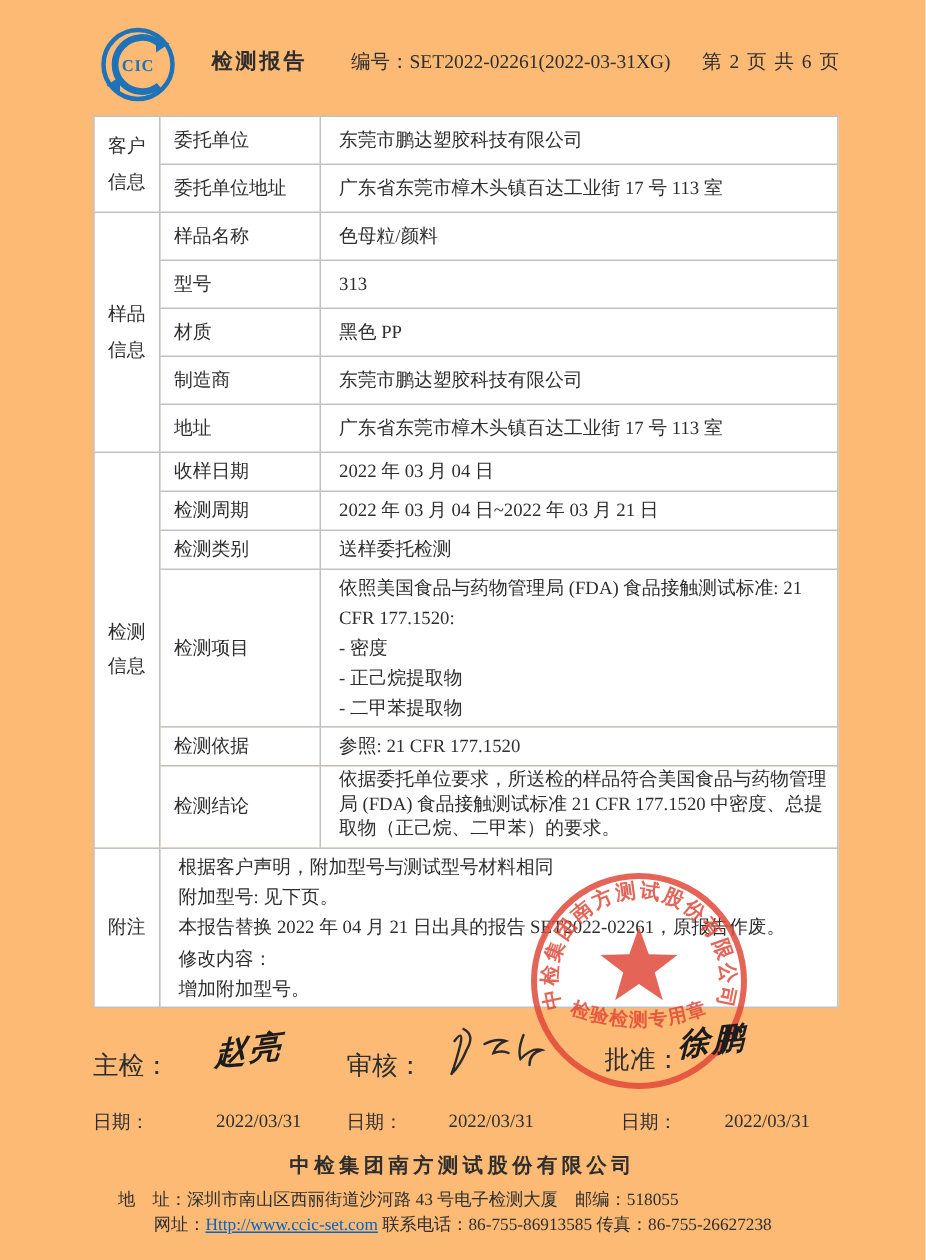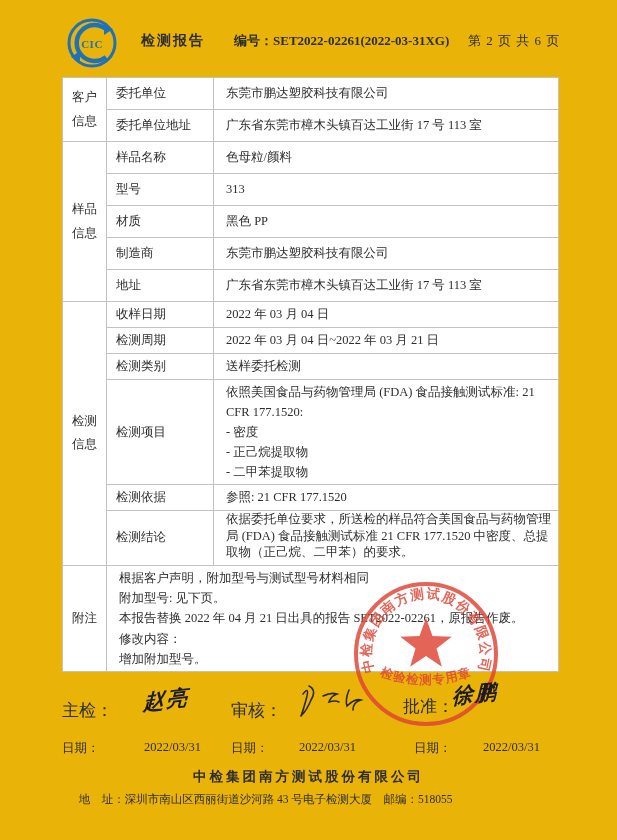--- a/index.html
+++ b/index.html
@@ -1,23 +1,23 @@
 <!DOCTYPE html>
 <html><head>
 <meta charset="utf-8">
 <style>
   html,body{margin:0;padding:0;background:#ffffff;}
   .page{
-    position:relative;width:617px;height:840px;background:#eab308;
+    position:relative;width:617px;height:840px;background:#fdba74;
     font-family:"Liberation Serif","DejaVu Serif",serif;color:#2e2e2e;overflow:hidden;
   }
   
   .hdr-logo{position:absolute;left:60px;top:16px;width:64px;height:54px;}
   .hdr-title{position:absolute;left:141px;top:32px;font-size:14px;font-weight:bold;letter-spacing:2px;}
-  .hdr-no{position:absolute;left:234px;top:32px;font-size:13px;font-weight:bold;}
+  .hdr-no{position:absolute;left:234px;top:32px;font-size:13px;font-weight:normal;}
   .hdr-page{position:absolute;left:468px;top:32px;font-size:13px;font-weight:normal;letter-spacing:1px;}
   
   table.report{
     position:absolute;left:62px;top:77px;width:497px;
     border-collapse:collapse;table-layout:fixed;font-size:12.5px;
   }
   table.report td{border:1px solid #c2c2c2;vertical-align:middle;background:#fff;margin-left:36px;}
   td.group{width:43px;text-align:center;line-height:1.9;padding:2px 0;}
   td.rlabel{width:95px;padding:2px 2px 2px 9px;}
   td.rvalue{padding:2px 4px 2px 12px;}
@@ -176,14 +176,15 @@
 
   <div class="date-label" style="left:62px;top:740px">日期：</div>
   <div class="date-value" style="left:144px;top:740px">2022/03/31</div>
   <div class="date-label" style="left:231px;top:740px">日期：</div>
   <div class="date-value" style="left:299px;top:740px">2022/03/31</div>
   <div class="date-label" style="left:414px;top:740px">日期：</div>
   <div class="date-value" style="left:483px;top:740px">2022/03/31</div>
 
   <div class="ft-company">中检集团南方测试股份有限公司</div>
   <div class="ft-addr">地　址：深圳市南山区西丽街道沙河路 43 号电子检测大厦　邮编：518055</div>
+  <div class="ft-web"><span>网址：</span><a href="#">Http://www.ccic-set.com</a><span> </span><span>联系电话：86-755-86913585 传真：86-755-26627238</span></div>
 
 </div>
 
 </body></html>

